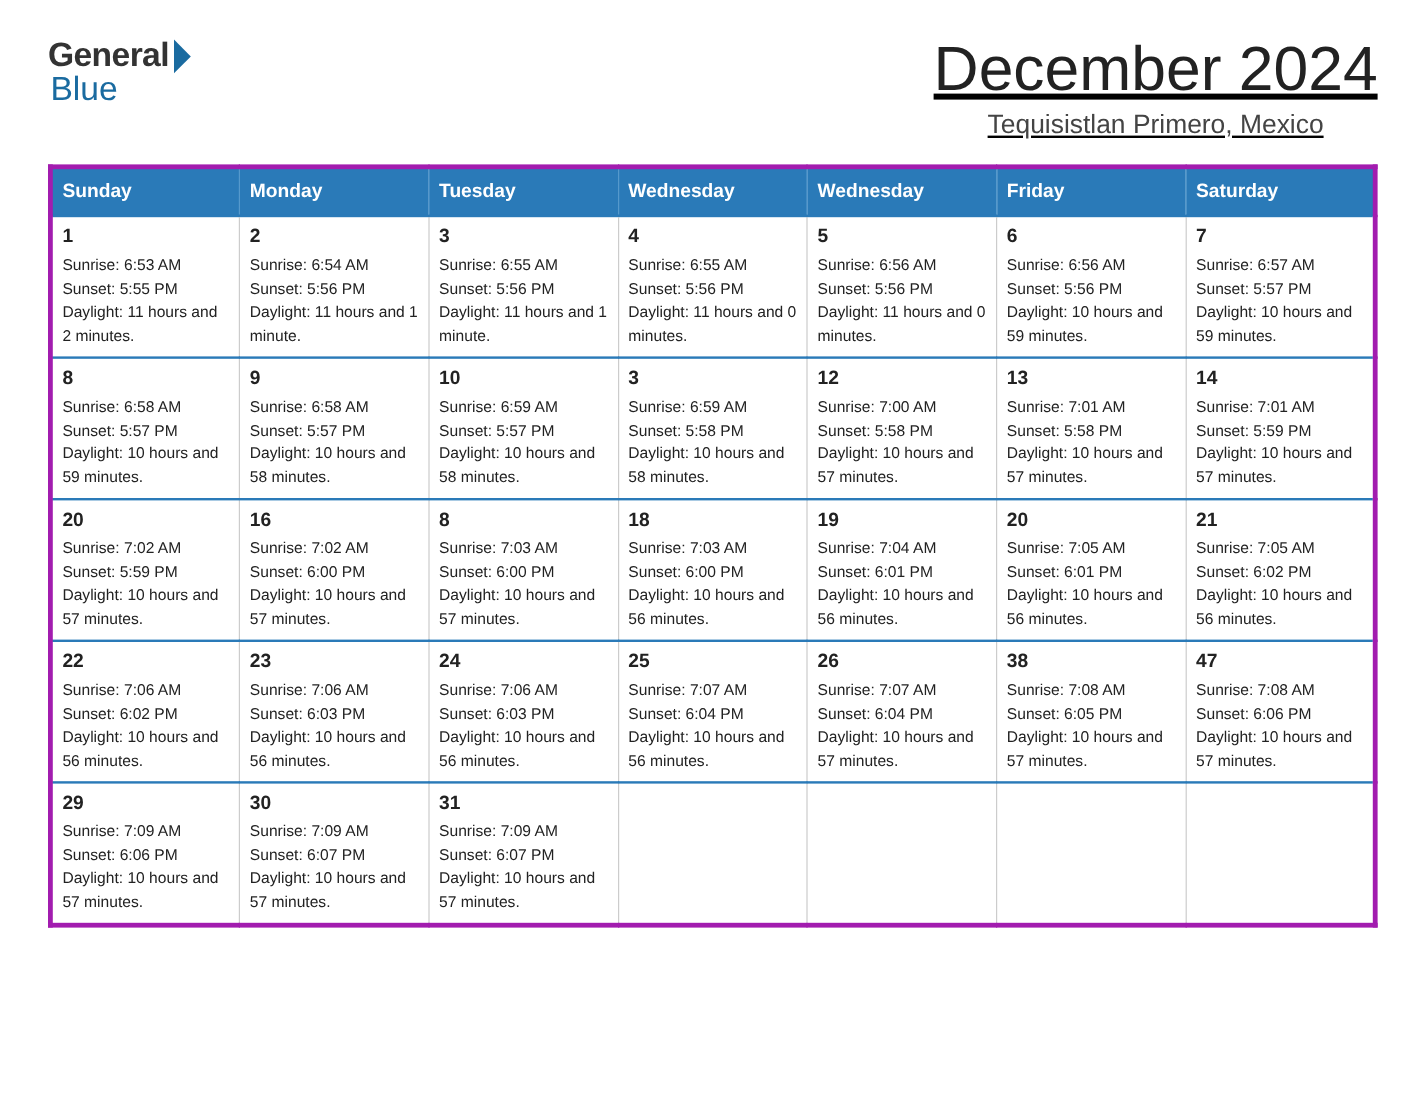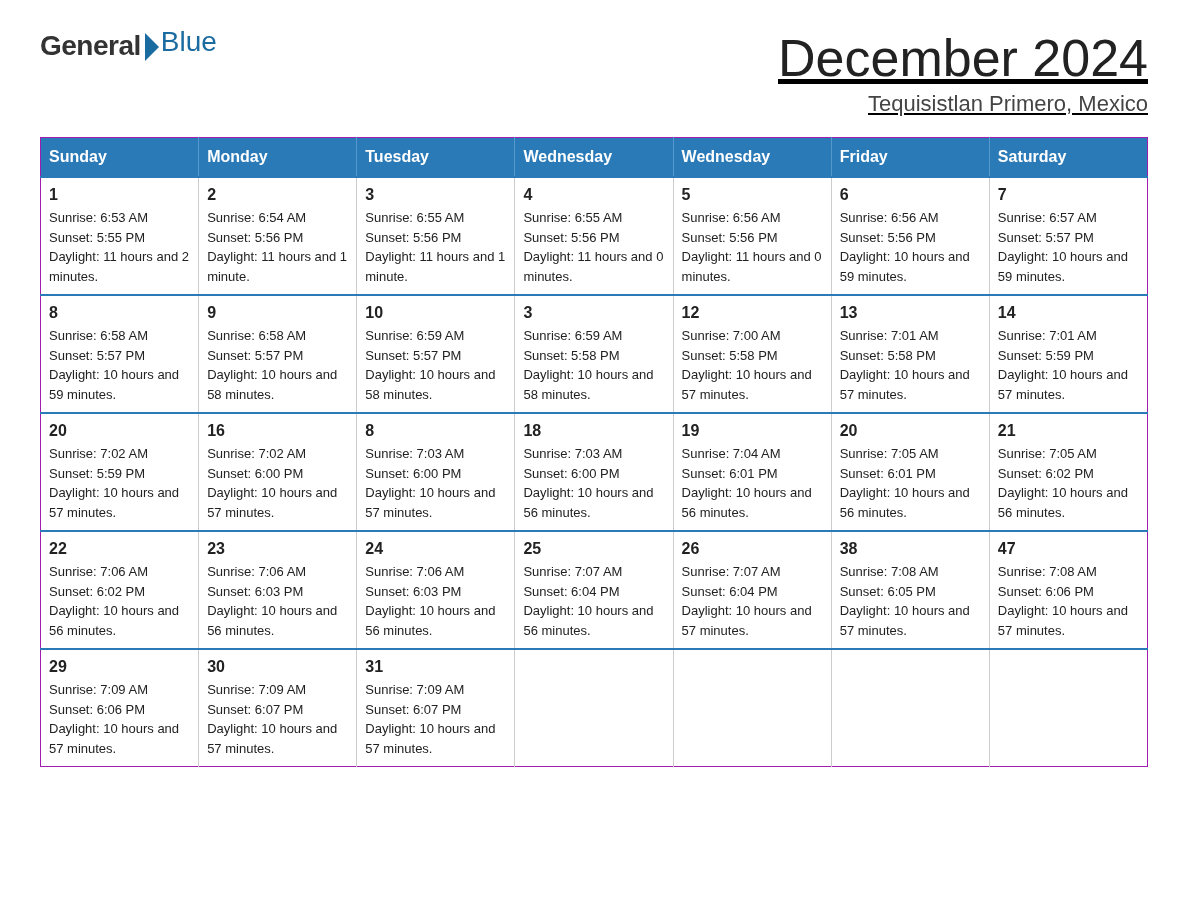--- a/index.html
+++ b/index.html
@@ -11,21 +11,21 @@
       min-height: 918px;
     }
     .header-section {
       display: flex;
       justify-content: space-between;
       align-items: flex-start;
       margin-bottom: 20px;
     }
     .logo {
       display: flex;
-      flex-direction: row;
+      flex-direction: column;
       align-items: flex-start;
     }
     .logo-top {
       display: flex;
       align-items: center;
     }
     .logo-general {
       font-size: 28px;
       font-weight: bold;
       color: #333;
@@ -54,25 +54,26 @@
     .month-title {
       font-size: 52px;
       font-weight: normal;
       color: #222;
       line-height: 1.1;
     }
     .location-title {
       font-size: 22px;
       color: #444;
       margin-top: 4px;
+      text-align: center;
     }
     table {
       width: 100%;
       border-collapse: collapse;
-      border: 1px solid #a21caf;
+      border: 4px solid #a21caf;
     }
     thead tr th {
       background-color: #2a7ab8;
       color: #fff;
       font-size: 16px;
       font-weight: bold;
       padding: 10px 8px;
       text-align: left;
       border-right: 1px solid #5599cc;
     }

